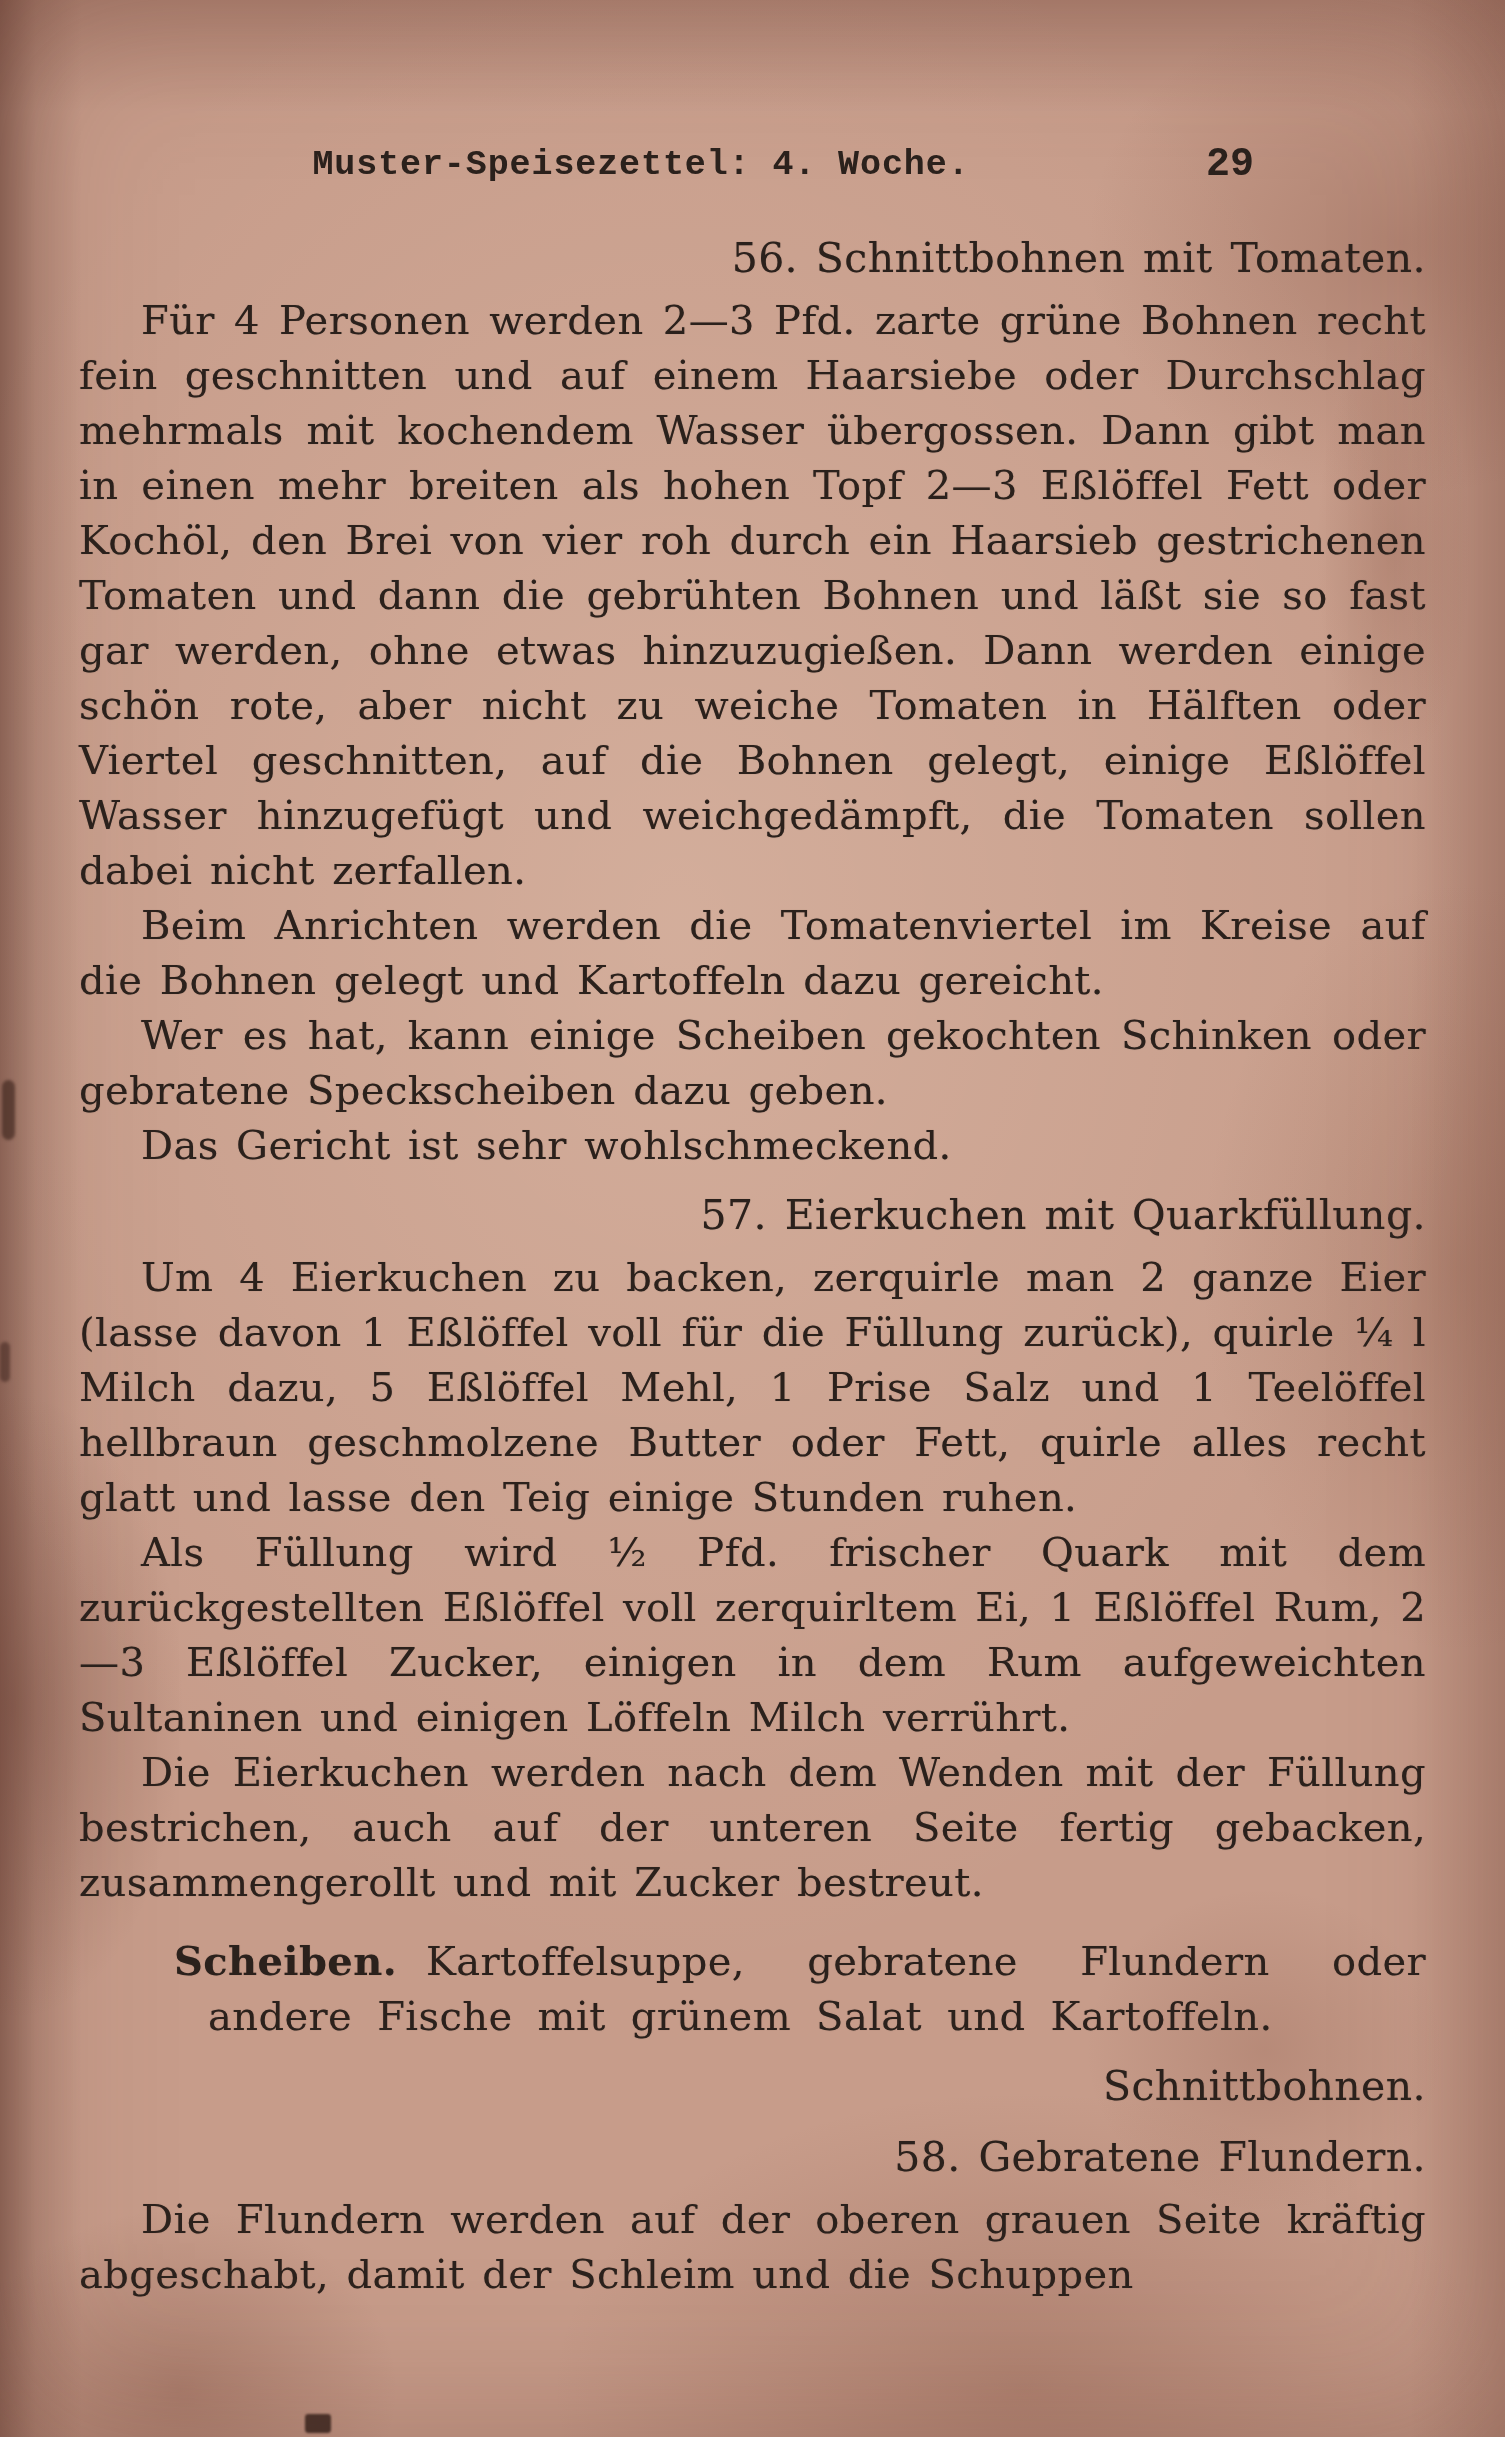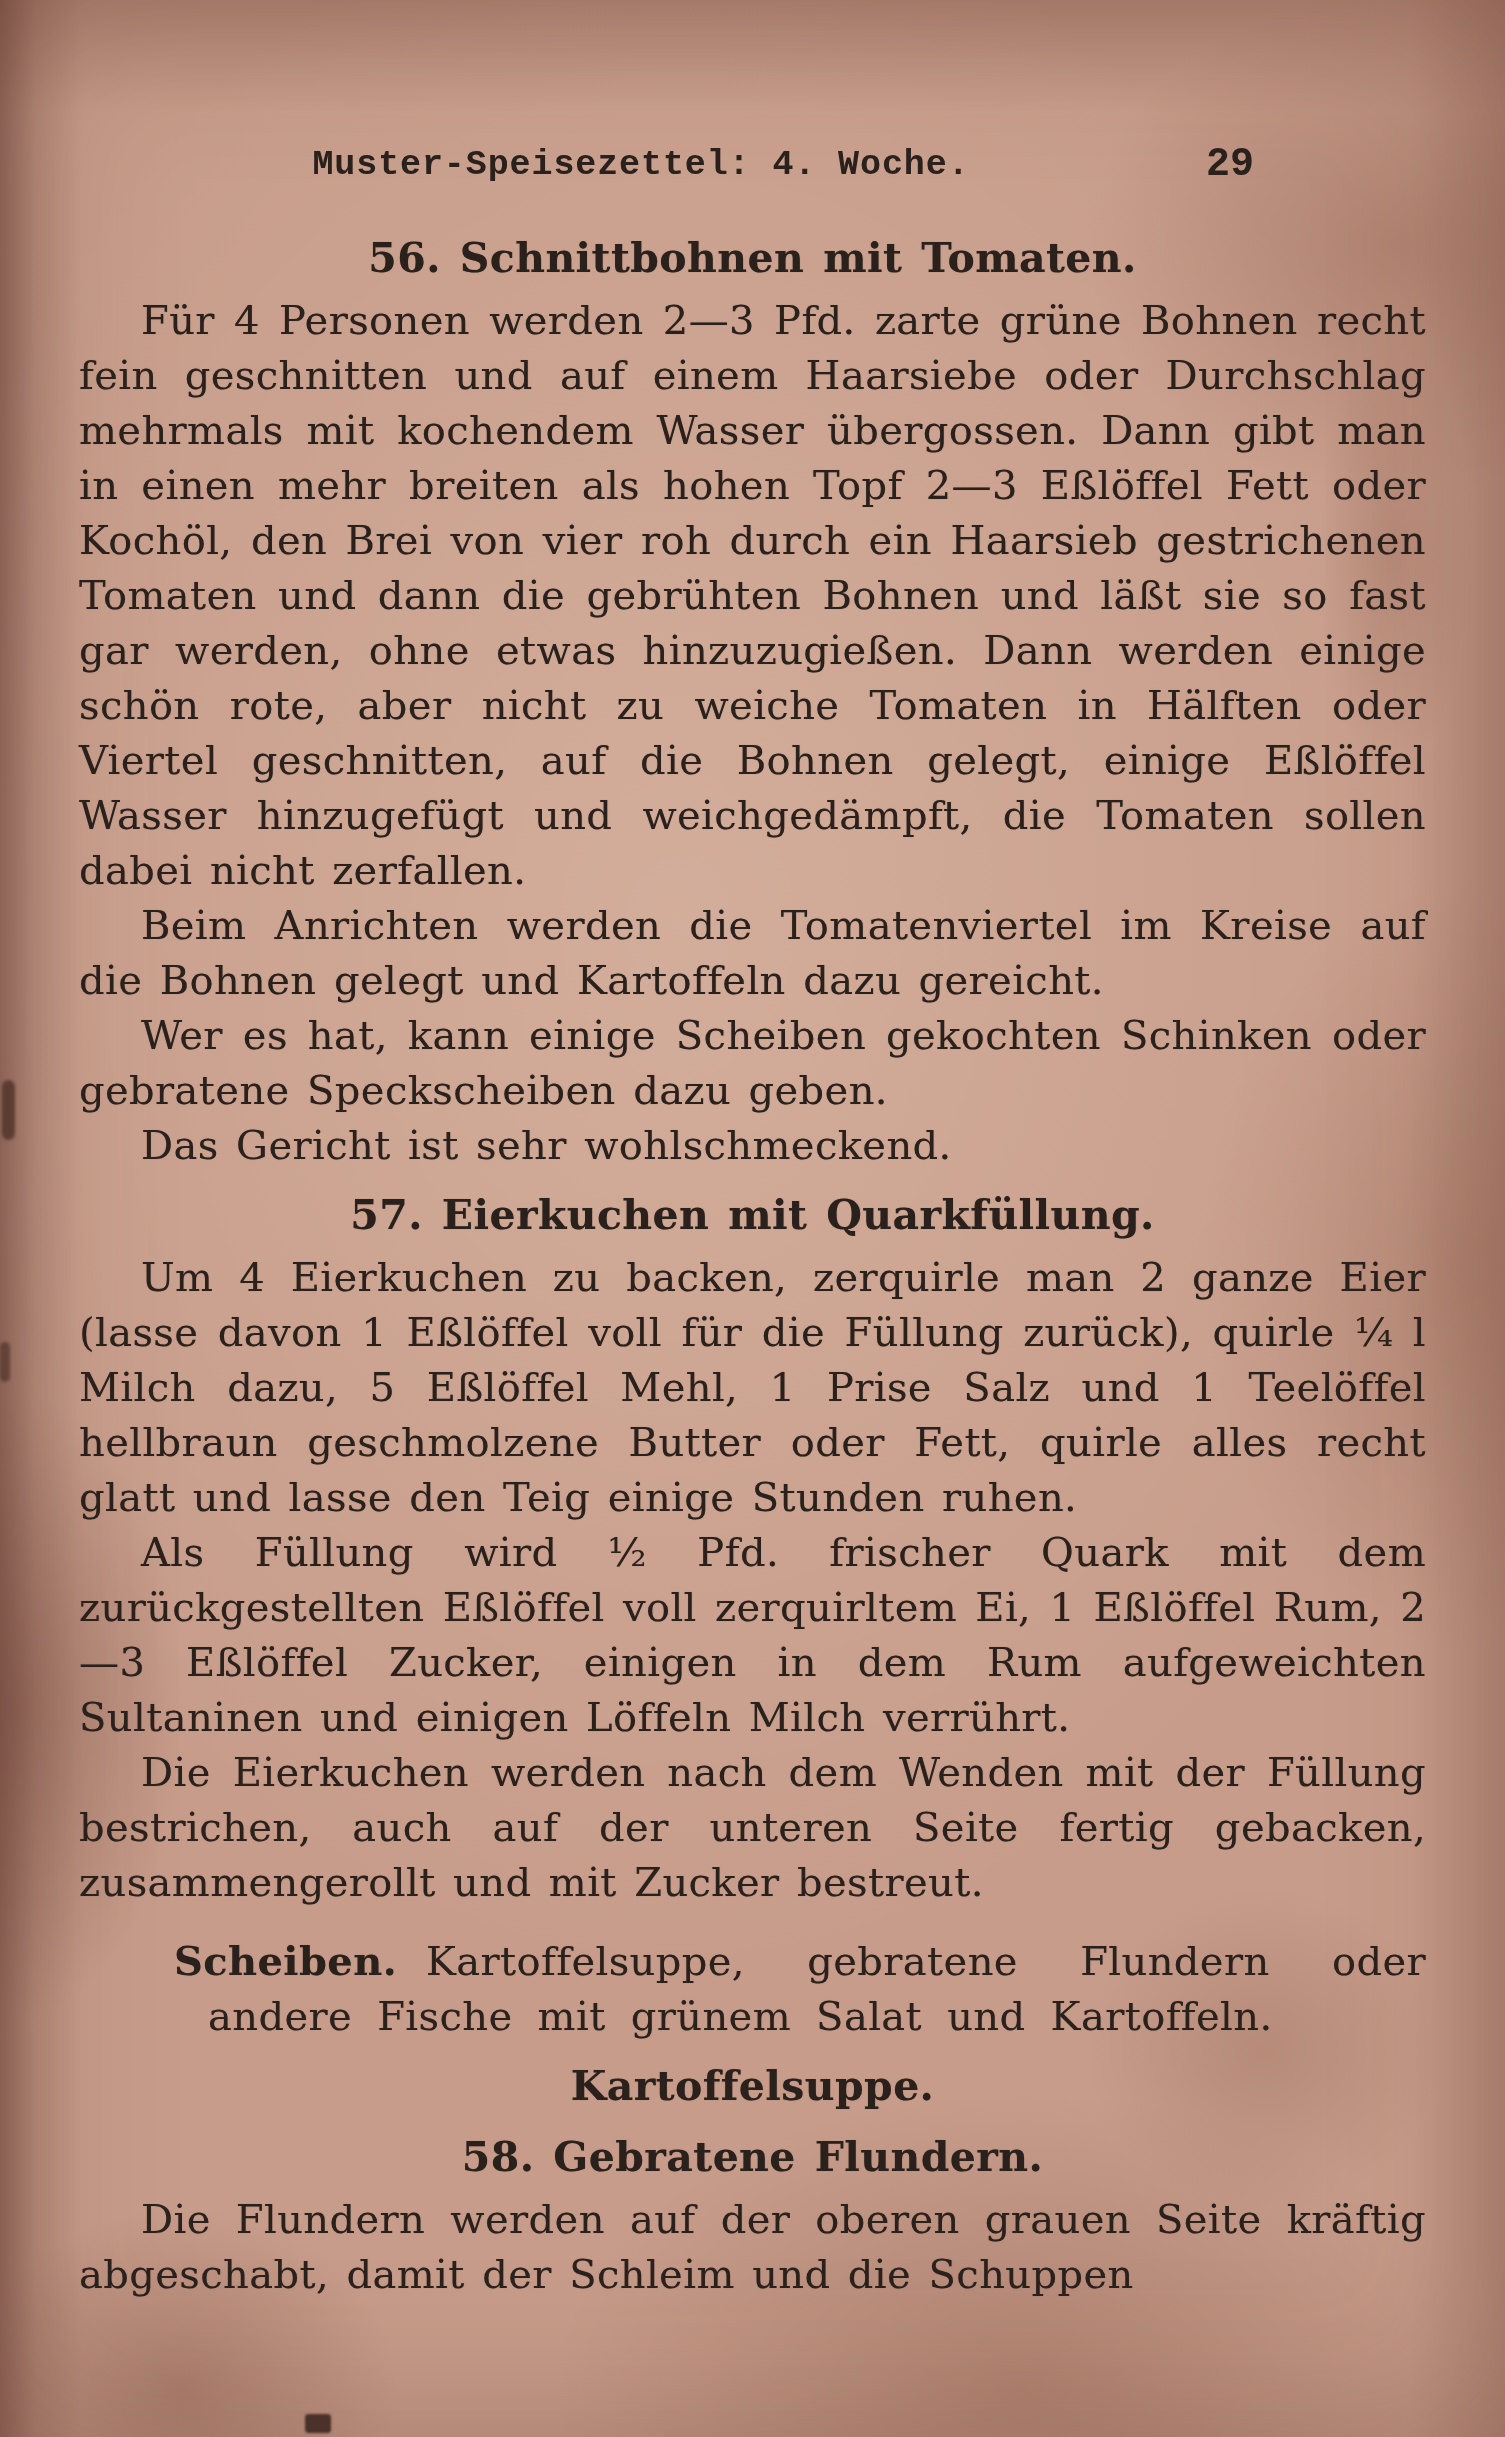--- a/index.html
+++ b/index.html
@@ -56,25 +56,25 @@
     text-align: justify;
     text-shadow: 0 0 0.9px rgba(43,33,28,0.35);
   }
   .content p {
     margin: 0;
     text-indent: 62px;
   }
   h2, h3 {
     font-size: 41px;
     line-height: 55px;
-    font-weight: bold;
+    font-weight: normal;
     margin: 15.5px 0 6.9px 0;
     text-indent: 0;
     letter-spacing: 0.4px;
-    text-align: center;
+    text-align: right;
   }
   h2.first { margin-top: 0; }
   .menu-note {
     margin: 22.4px 0 12px 0 !important;
     padding-left: 129px;
     text-indent: -34px !important;
     word-spacing: 12px;
   }
   .menu-day {
     font-weight: bold;
@@ -116,20 +116,20 @@
     <p>Wer es hat, kann einige Scheiben gekochten Schinken oder gebratene Speckscheiben dazu geben.</p>
     <p>Das Gericht ist sehr wohlschmeckend.</p>
 
     <h2>57. Eierkuchen mit Quarkfüllung.</h2>
     <p>Um 4 Eierkuchen zu backen, zerquirle man 2 ganze Eier (lasse davon 1 Eßlöffel voll für die Füllung zurück), quirle ¼ l Milch dazu, 5 Eßlöffel Mehl, 1 Prise Salz und 1 Teelöffel hellbraun geschmolzene Butter oder Fett, quirle alles recht glatt und lasse den Teig einige Stunden ruhen.</p>
     <p>Als Füllung wird ½ Pfd. frischer Quark mit dem zurückgestellten Eßlöffel voll zerquirltem Ei, 1 Eßlöffel Rum, 2—3 Eßlöffel Zucker, einigen in dem Rum aufgeweichten Sultaninen und einigen Löffeln Milch verrührt.</p>
     <p>Die Eierkuchen werden nach dem Wenden mit der Füllung bestrichen, auch auf der unteren Seite fertig gebacken, zusammengerollt und mit Zucker bestreut.</p>
 
     <p class="menu-note"><span class="menu-day">Scheiben.</span><span>Kartoffelsuppe, gebratene Flundern oder andere Fische mit grünem Salat und Kartoffeln.</span></p>
 
-    <h3>Kartoffelsuppe.</h3>
+    <h3>Schnittbohnen.</h3>
 
     <h2>58. Gebratene Flundern.</h2>
     <p>Die Flundern werden auf der oberen grauen Seite kräftig abgeschabt, damit der Schleim und die Schuppen</p>
 
   </main>
 </div>
 
 
 </body></html>

